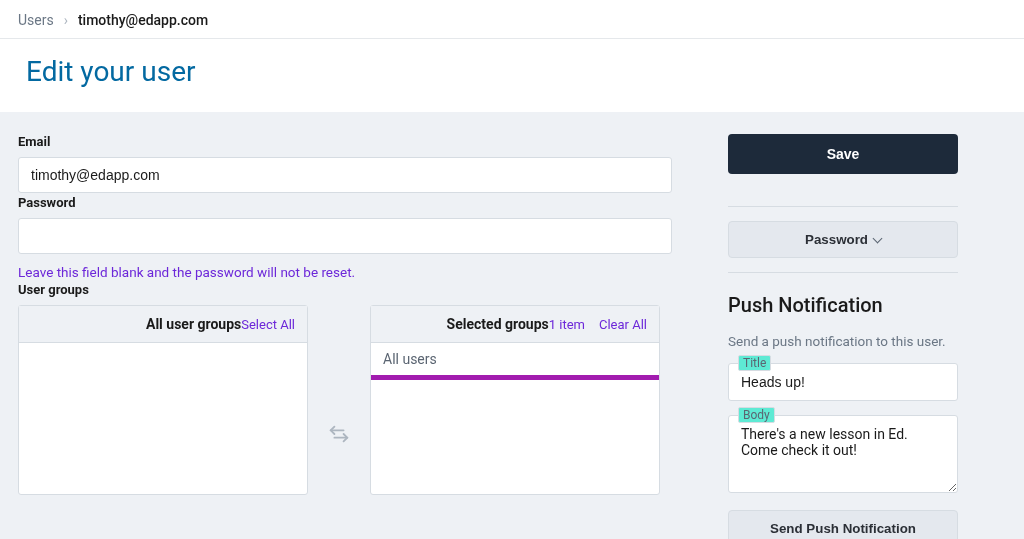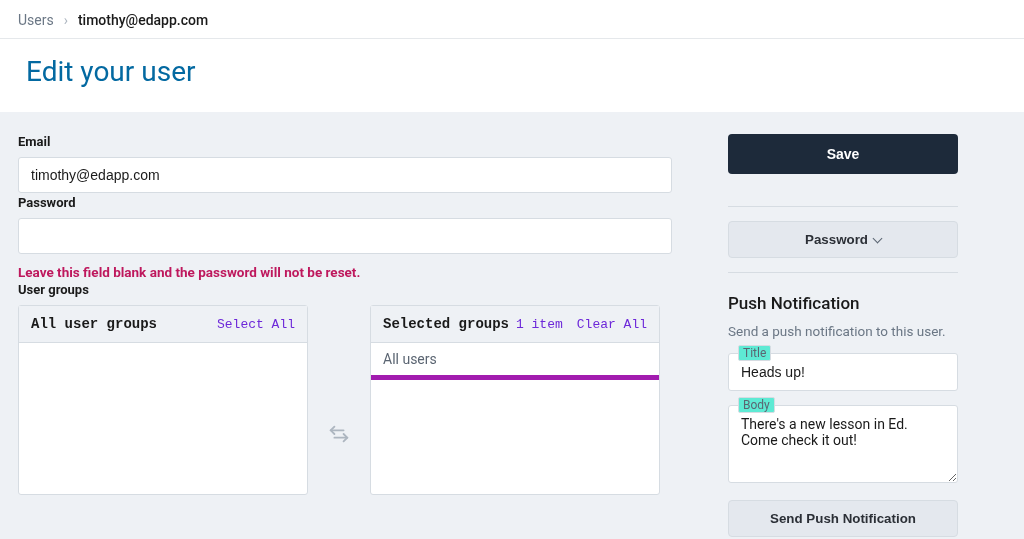--- a/index.html
+++ b/index.html
@@ -80,49 +80,47 @@
     max-width: 654px;
     background: #fff;
     border: 1px solid #d6dce2;
     border-radius: 3px;
     padding: 9px 12px;
     font-size: 14px;
     color: #1a1a1a;
     outline: none;
   }
   .help-text {
-    color: #be185d;
+    color: #6d28d9;
     font-size: 13.5px;
     margin-top: 10px;
-    font-weight: bold;
   }
   .field-block { margin-bottom: 2px; }
 
   .groups-row {
     display: flex;
     align-items: flex-start;
     gap: 20px;
   }
   .group-panel {
     width: 290px;
     background: #fff;
     border: 1px solid #d6dce2;
     border-radius: 3px;
     display: flex;
     flex-direction: column;
     height: 190px;
   }
   .group-header {
     display: flex;
     align-items: center;
-    justify-content: space-between;
+    justify-content: flex-end;
     padding: 10px 12px;
     background: #eef1f5;
     border-bottom: 1px solid #d6dce2;
-    font-family: Liberation Mono, monospace;
   }
   .group-title {
     font-weight: 700;
     font-size: 14px;
     color: #1a1a1a;
   }
   .group-actions {
     display: flex;
     gap: 14px;
     font-size: 13px;
@@ -169,25 +167,25 @@
     gap: 6px;
     background: #e4e8ee;
     border: 1px solid #d6dce2;
     border-radius: 4px;
     padding: 10px;
     font-weight: 700;
     color: #2b2f36;
     cursor: pointer;
   }
   .section-heading {
-    font-size: 17px;
+    font-size: 20px;
     font-weight: 500;
     color: #1a1a1a;
     margin-top: 20px;
-    margin-bottom: 10px;
+    margin-bottom: 16px;
   }
   .section-sub {
     color: #6b7785;
     font-size: 13.5px;
     margin-bottom: 14px;
   }
   .fieldset {
     position: relative;
     margin-bottom: 14px;
   }

